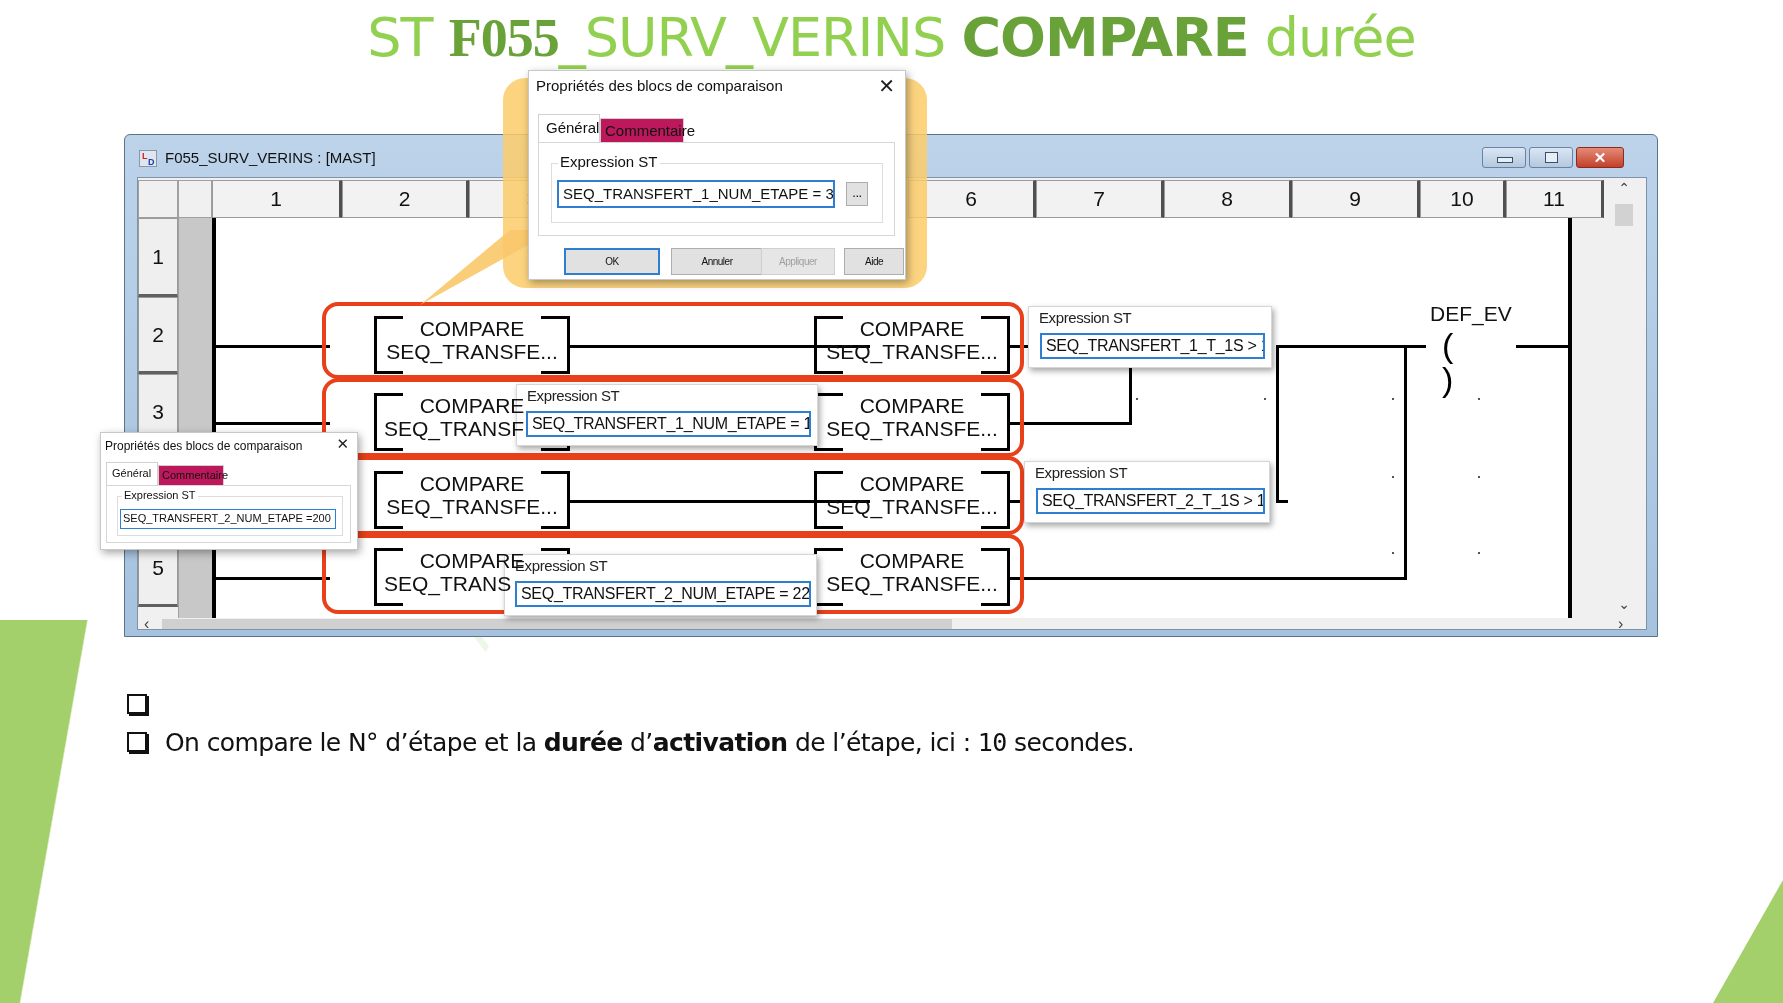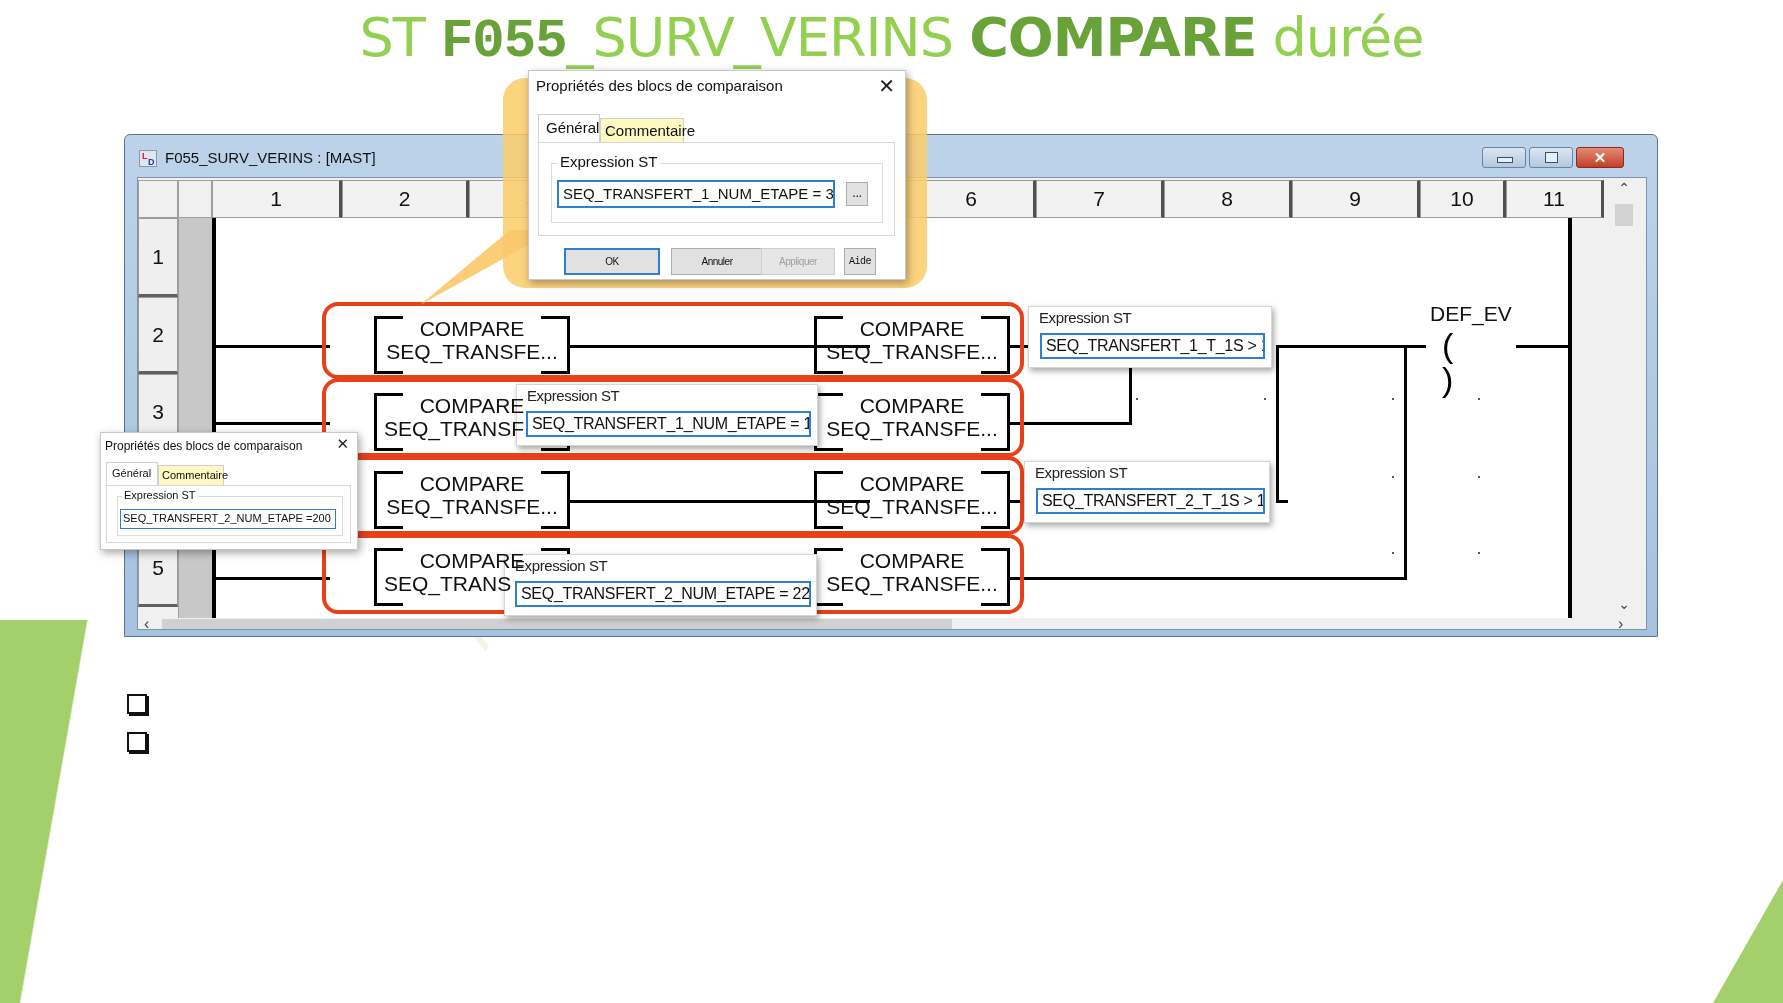--- a/index.html
+++ b/index.html
@@ -1,21 +1,21 @@
 <!DOCTYPE html>
 <html><head>
 <meta charset="utf-8">
 <style>
   html,body{margin:0;padding:0;}
   body{width:1783px;height:1003px;position:relative;overflow:hidden;background:#ffffff;font-family:"Liberation Sans",sans-serif;}
   .green-left2{position:absolute;left:0;top:620px;width:90px;height:383px;background:linear-gradient(100deg,#a3d06b 0%,#a3d06b 55%,rgba(255,255,255,0) 56%);}
   .green-right{position:absolute;right:0;top:880px;width:0;height:0;border-right:70px solid #a3d06b;border-top:123px solid transparent;}
   .slide-title{position:absolute;left:0;top:6px;width:1783px;text-align:center;font-size:54px;color:#92d050;font-family:"DejaVu Sans",sans-serif;letter-spacing:-1px;}
   .slide-title .b{font-weight:bold;color:#6aa23a;}
-  .slide-title .mono{font-family:Liberation Mono, monospace;font-weight:bold;color:#6aa23a;}
+  .slide-title .mono{font-family:Liberation Serif, serif;font-weight:bold;color:#6aa23a;}
   
   .win{position:absolute;left:124px;top:134px;width:1534px;height:503px;background:linear-gradient(#bcd3ea,#a6c2de);border:1px solid #5d7389;border-radius:6px 6px 0 0;box-sizing:border-box;}
   .win-title{position:absolute;left:40px;top:14px;font-size:15px;color:#111;}
   .win-icon{position:absolute;left:14px;top:15px;width:18px;height:17px;background:#dfe6ef;border:1px solid #8a98a8;font-size:9px;font-weight:bold;line-height:8px;box-sizing:border-box;}
   .win-icon .l{color:#d02020;position:absolute;left:2px;top:1px;}
   .win-icon .d{color:#1a3fa8;position:absolute;left:8px;top:7px;}
   .wbtn{position:absolute;top:12px;height:21px;border:1px solid #6b83a0;border-radius:3px;background:linear-gradient(#dbe6f3,#b3c8df);box-sizing:border-box;}
   .wbtn.min{left:1357px;width:44px;}
   .wbtn.max{left:1404px;width:44px;}
   .wbtn.close{left:1451px;width:48px;background:linear-gradient(#e48b78,#c2402a);border-color:#8a2b1c;color:#fff;text-align:center;font-weight:bold;font-size:15px;line-height:19px;}
@@ -43,21 +43,21 @@
   .vscroll{position:absolute;left:1474px;top:2px;width:24px;height:438px;background:#f0f0f0;}
   .vscroll .thumb{position:absolute;left:3px;top:24px;width:18px;height:22px;background:#d2d2d2;}
   .vscroll .up,.vscroll .down{position:absolute;left:0;width:24px;text-align:center;font-size:14px;color:#444;}
   .hscroll{position:absolute;left:0;top:440px;width:1498px;height:13px;background:#f0f0f0;}
   .hscroll .thumb{position:absolute;left:24px;top:1px;width:790px;height:16px;background:#d0d0d0;}
   .hscroll .l,.hscroll .r{position:absolute;top:-3px;font-size:16px;color:#444;}
   
   .dlg{position:absolute;background:#ffffff;box-shadow:2px 3px 8px rgba(0,0,0,0.35);border:1px solid #c8c8c8;box-sizing:border-box;font-family:"Liberation Sans",sans-serif;color:#111;}
   .dlg .dtitle{position:absolute;}
   .dlg .dclose{position:absolute;font-size:20px;color:#222;}
-  .tabbar .tab{position:absolute;border:1px solid #d0d0d0;border-bottom:none;background:#fef9c3;box-sizing:border-box;}
+  .tabbar .tab{position:absolute;border:1px solid #d0d0d0;border-bottom:none;background:#be185d;box-sizing:border-box;}
   .tab.active{background:#ffffff;}
   .panel{position:absolute;background:#ffffff;border:1px solid #d6d6d6;box-sizing:border-box;}
   .group{position:absolute;border:1px solid #dcdcdc;box-sizing:border-box;}
   .group-label{position:absolute;background:#fff;padding:0 2px;}
   .stinput{position:absolute;border:2px solid #2f7fd1;box-sizing:border-box;background:#fff;white-space:nowrap;overflow:hidden;}
   .btn{position:absolute;background:#e1e1e1;border:1px solid #adadad;box-sizing:border-box;text-align:center;font-size:10px;letter-spacing:-0.5px;}
   .btn.def{border:2px solid #2f7fd1;}
   .btn.dis{color:#a0a0a0;background:#e6e6e6;border-color:#cfcfcf;}
   .callout-bg{position:absolute;left:503px;top:78px;width:424px;height:210px;background:#fccc6a;border-radius:22px;opacity:0.85;}
   .tip{position:absolute;background:#fff;box-shadow:2px 3px 6px rgba(0,0,0,0.35);border:1px solid #d6d6d6;box-sizing:border-box;}
@@ -219,21 +219,21 @@
   <div class="panel" style="left:9px;top:71px;width:357px;height:94px;">
     <div class="group" style="left:12px;top:20px;width:332px;height:60px;">
       <div class="group-label" style="left:6px;top:-11px;font-size:15px;">Expression ST</div>
       <div class="stinput" style="left:5px;top:16px;width:278px;height:28px;font-size:15px;line-height:24px;padding-left:4px;">SEQ_TRANSFERT_1_NUM_ETAPE = 30</div>
       <div class="btn" style="left:294px;top:18px;width:22px;height:24px;font-size:13px;line-height:20px;">...</div>
     </div>
   </div>
   <div class="btn def" style="left:35px;top:177px;width:96px;height:27px;line-height:23px;">OK</div>
   <div class="btn" style="left:142px;top:177px;width:92px;height:27px;line-height:25px;">Annuler</div>
   <div class="btn dis" style="left:232px;top:177px;width:74px;height:27px;line-height:25px;">Appliquer</div>
-  <div class="btn" style="left:315px;top:177px;width:32px;height:27px;line-height:25px;font-family:Liberation Mono, monospace;">Aide</div>
+  <div class="btn" style="left:315px;top:177px;width:60px;height:27px;line-height:25px;">Aide</div>
 </div>
 
 <div class="dlg" style="left:100px;top:432px;width:258px;height:118px;">
   <div class="dtitle" style="left:4px;top:6px;font-size:12px;">Propriétés des blocs de comparaison</div>
   <div class="dclose" style="right:8px;top:2px;font-size:15px;">✕</div>
   <div class="tabbar">
     <div class="tab active" style="left:5px;top:29px;width:52px;height:23px;font-size:11px;padding:4px 0 0 5px;">Général</div>
     <div class="tab" style="left:57px;top:32px;width:66px;height:20px;font-size:11px;padding:3px 0 0 3px;">Commentaire</div>
   </div>
   <div class="panel" style="left:5px;top:52px;width:245px;height:58px;">
@@ -260,14 +260,15 @@
   <div class="lbl">Expression ST</div>
   <div class="val" style="left:10px;top:26px;width:296px;height:26px;">SEQ_TRANSFERT_2_NUM_ETAPE = 220</div>
 </div>
 
 <div class="bullets">
   <div class="bullet">
     <span class="box"></span>
   </div>
   <div class="bullet">
     <span class="box"></span>
+    <div><span>On compare le N° d’étape et la </span><b>durée</b><span> d’</span><b>activation</b><span> de l’étape, ici : </span><span class="mono">10</span><span> secondes.</span></div>
   </div>
 </div>
 
 </body></html>

